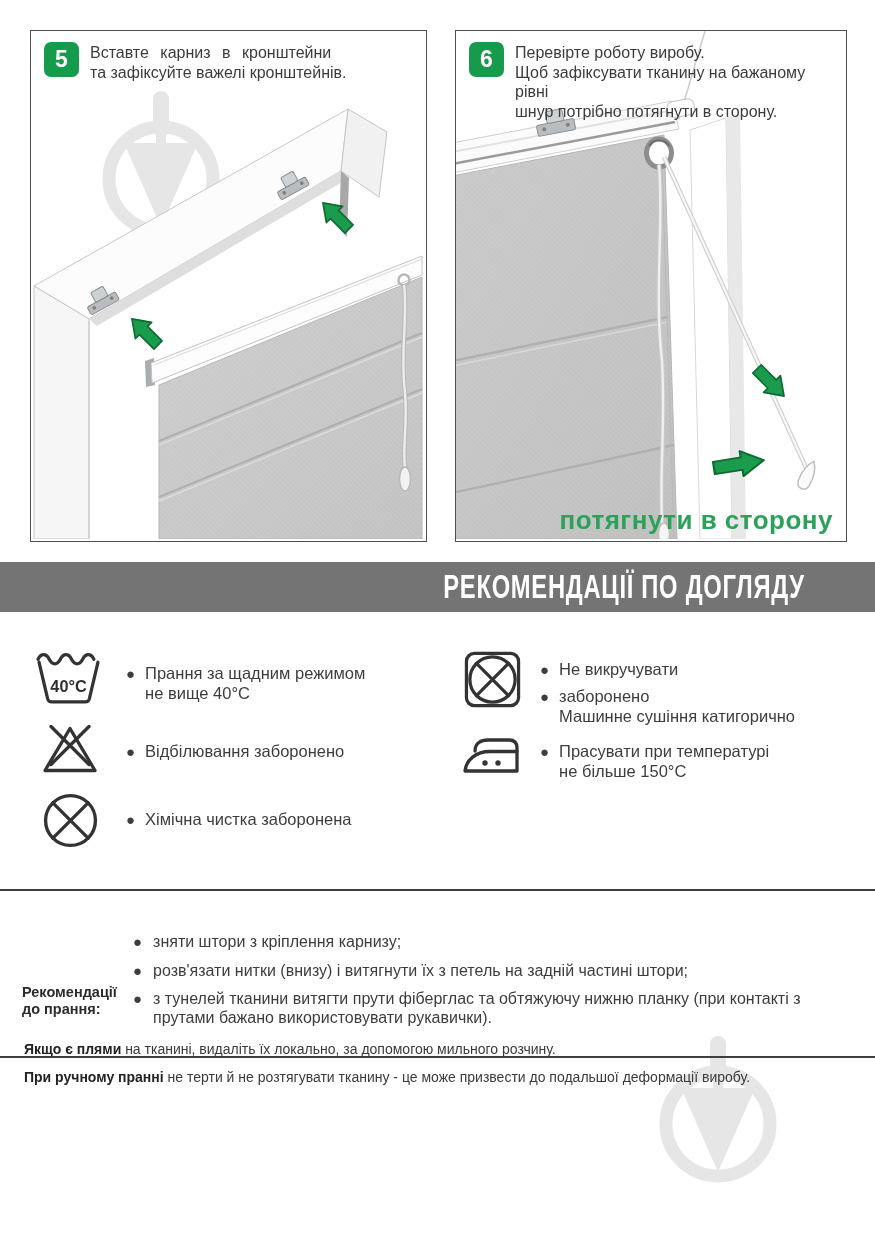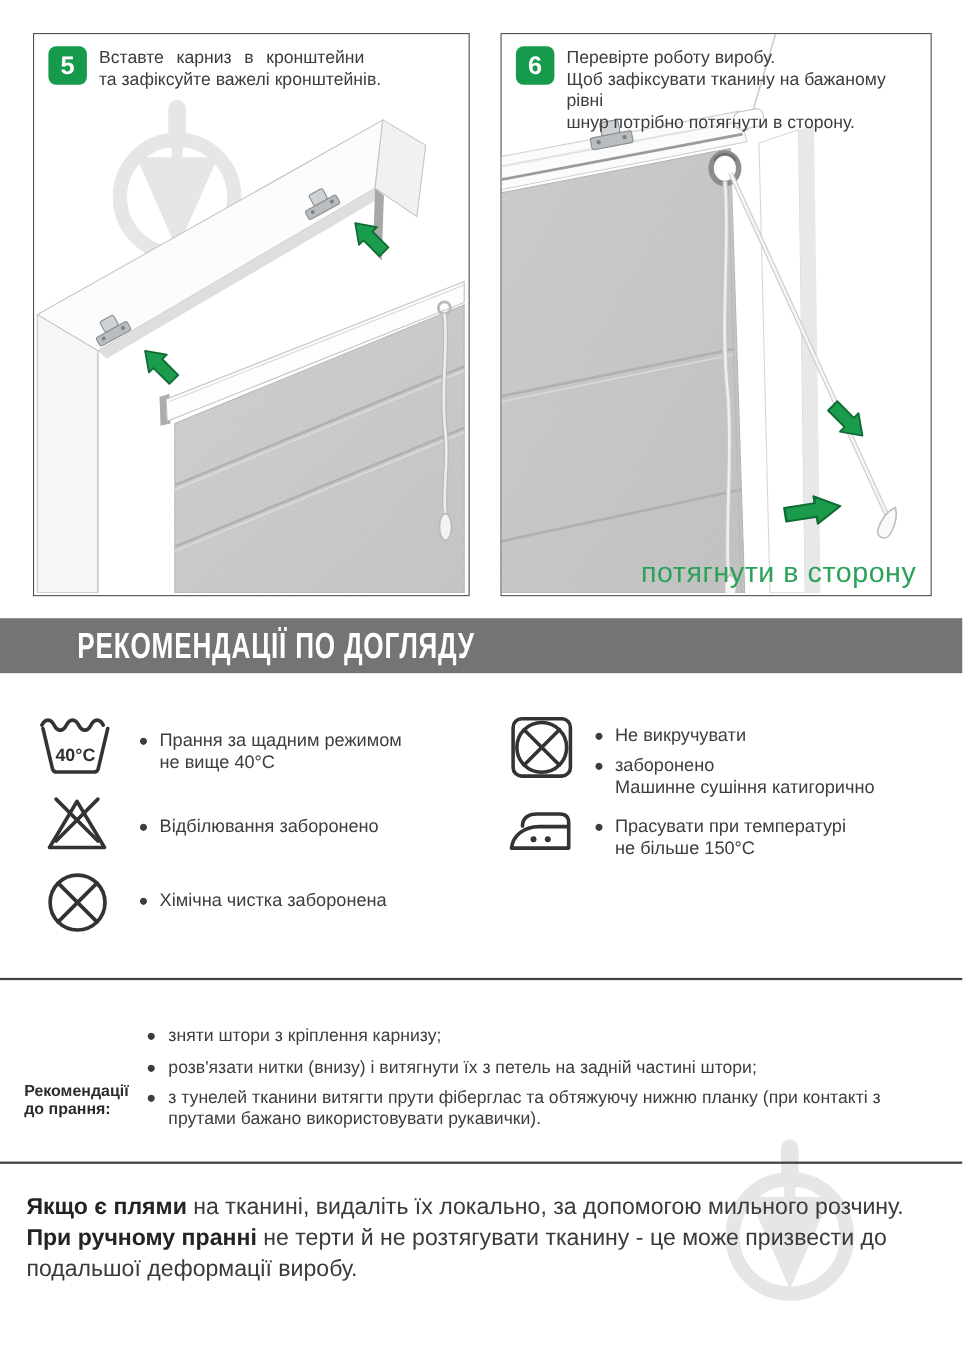--- a/index.html
+++ b/index.html
@@ -8,40 +8,40 @@
   
   .panel{position:absolute;top:30px;height:510px;border:1px solid #4f4f4f;background:#fff;overflow:hidden;}
   #panel5{left:30px;width:395px;}
   #panel6{left:455px;width:390px;}
   .step-header{position:absolute;top:11px;left:13px;right:8px;display:flex;gap:11px;z-index:5;}
   .step-badge{flex:0 0 35px;width:35px;height:35px;background:#169a4b;border-radius:7px;color:#fff;
               font-weight:bold;font-size:23px;display:flex;align-items:center;justify-content:center;}
   .step-text{font-size:16px;line-height:19.5px;color:#3c3c3c;padding-top:1px;}
   #panel5 .step-text div:first-child{word-spacing:7px;}
   .ill{position:absolute;left:0;top:0;z-index:1;}
-  .callout{position:absolute;right:13px;bottom:5px;z-index:6;font-size:26px;font-weight:normal;
+  .callout{position:absolute;right:13px;bottom:5px;z-index:6;font-size:26px;font-weight:bold;
            color:#2aa259;letter-spacing:.5px;white-space:nowrap;}
   
   .banner{position:absolute;left:0;top:562px;width:875px;height:50px;background:#747474;
-          display:flex;align-items:center;justify-content:flex-start;z-index:2;}
+          display:flex;align-items:center;justify-content:flex-end;z-index:2;}
   .banner-title{color:#ffffff;font-size:33px;font-weight:bold;letter-spacing:1px;
                 transform:scaleX(.72);white-space:nowrap;}
   
   .care-icon{position:absolute;z-index:2;}
   .care-text{position:absolute;z-index:2;display:flex;gap:10px;font-size:16.5px;line-height:19.5px;color:#3d3d3d;}
   .dot{font-size:15px;line-height:19.5px;}
   
   .hr{position:absolute;left:0;width:875px;height:2px;background:#3f3f3f;z-index:3;}
   
   .wash-label{position:absolute;left:22px;top:984px;width:104px;text-align:left;font-weight:bold;
               font-size:14.5px;line-height:17px;color:#2c2c2c;z-index:2;}
   .wash-bullets{position:absolute;left:133px;top:932px;width:726px;z-index:2;}
   .wash-bullets .row{display:flex;gap:11px;margin-bottom:9px;font-size:16px;line-height:19px;color:#3d3d3d;}
   
-  .notes{position:absolute;left:24px;top:1084px;width:828px;font-size:21px;line-height:28px;color:#3a3a3a;z-index:2;}
+  .notes{position:absolute;left:24px;top:1035px;width:828px;font-size:14px;line-height:28px;color:#3a3a3a;z-index:2;}
   .notes b{color:#232323;}
   
   #wm-bottom{position:absolute;left:648px;top:1028px;z-index:1;}
 </style>
 </head>
 <body>
 
 <div class="panel" id="panel5">
   <svg class="ill" width="393" height="508" viewBox="0 0 393 508">
     <defs>

